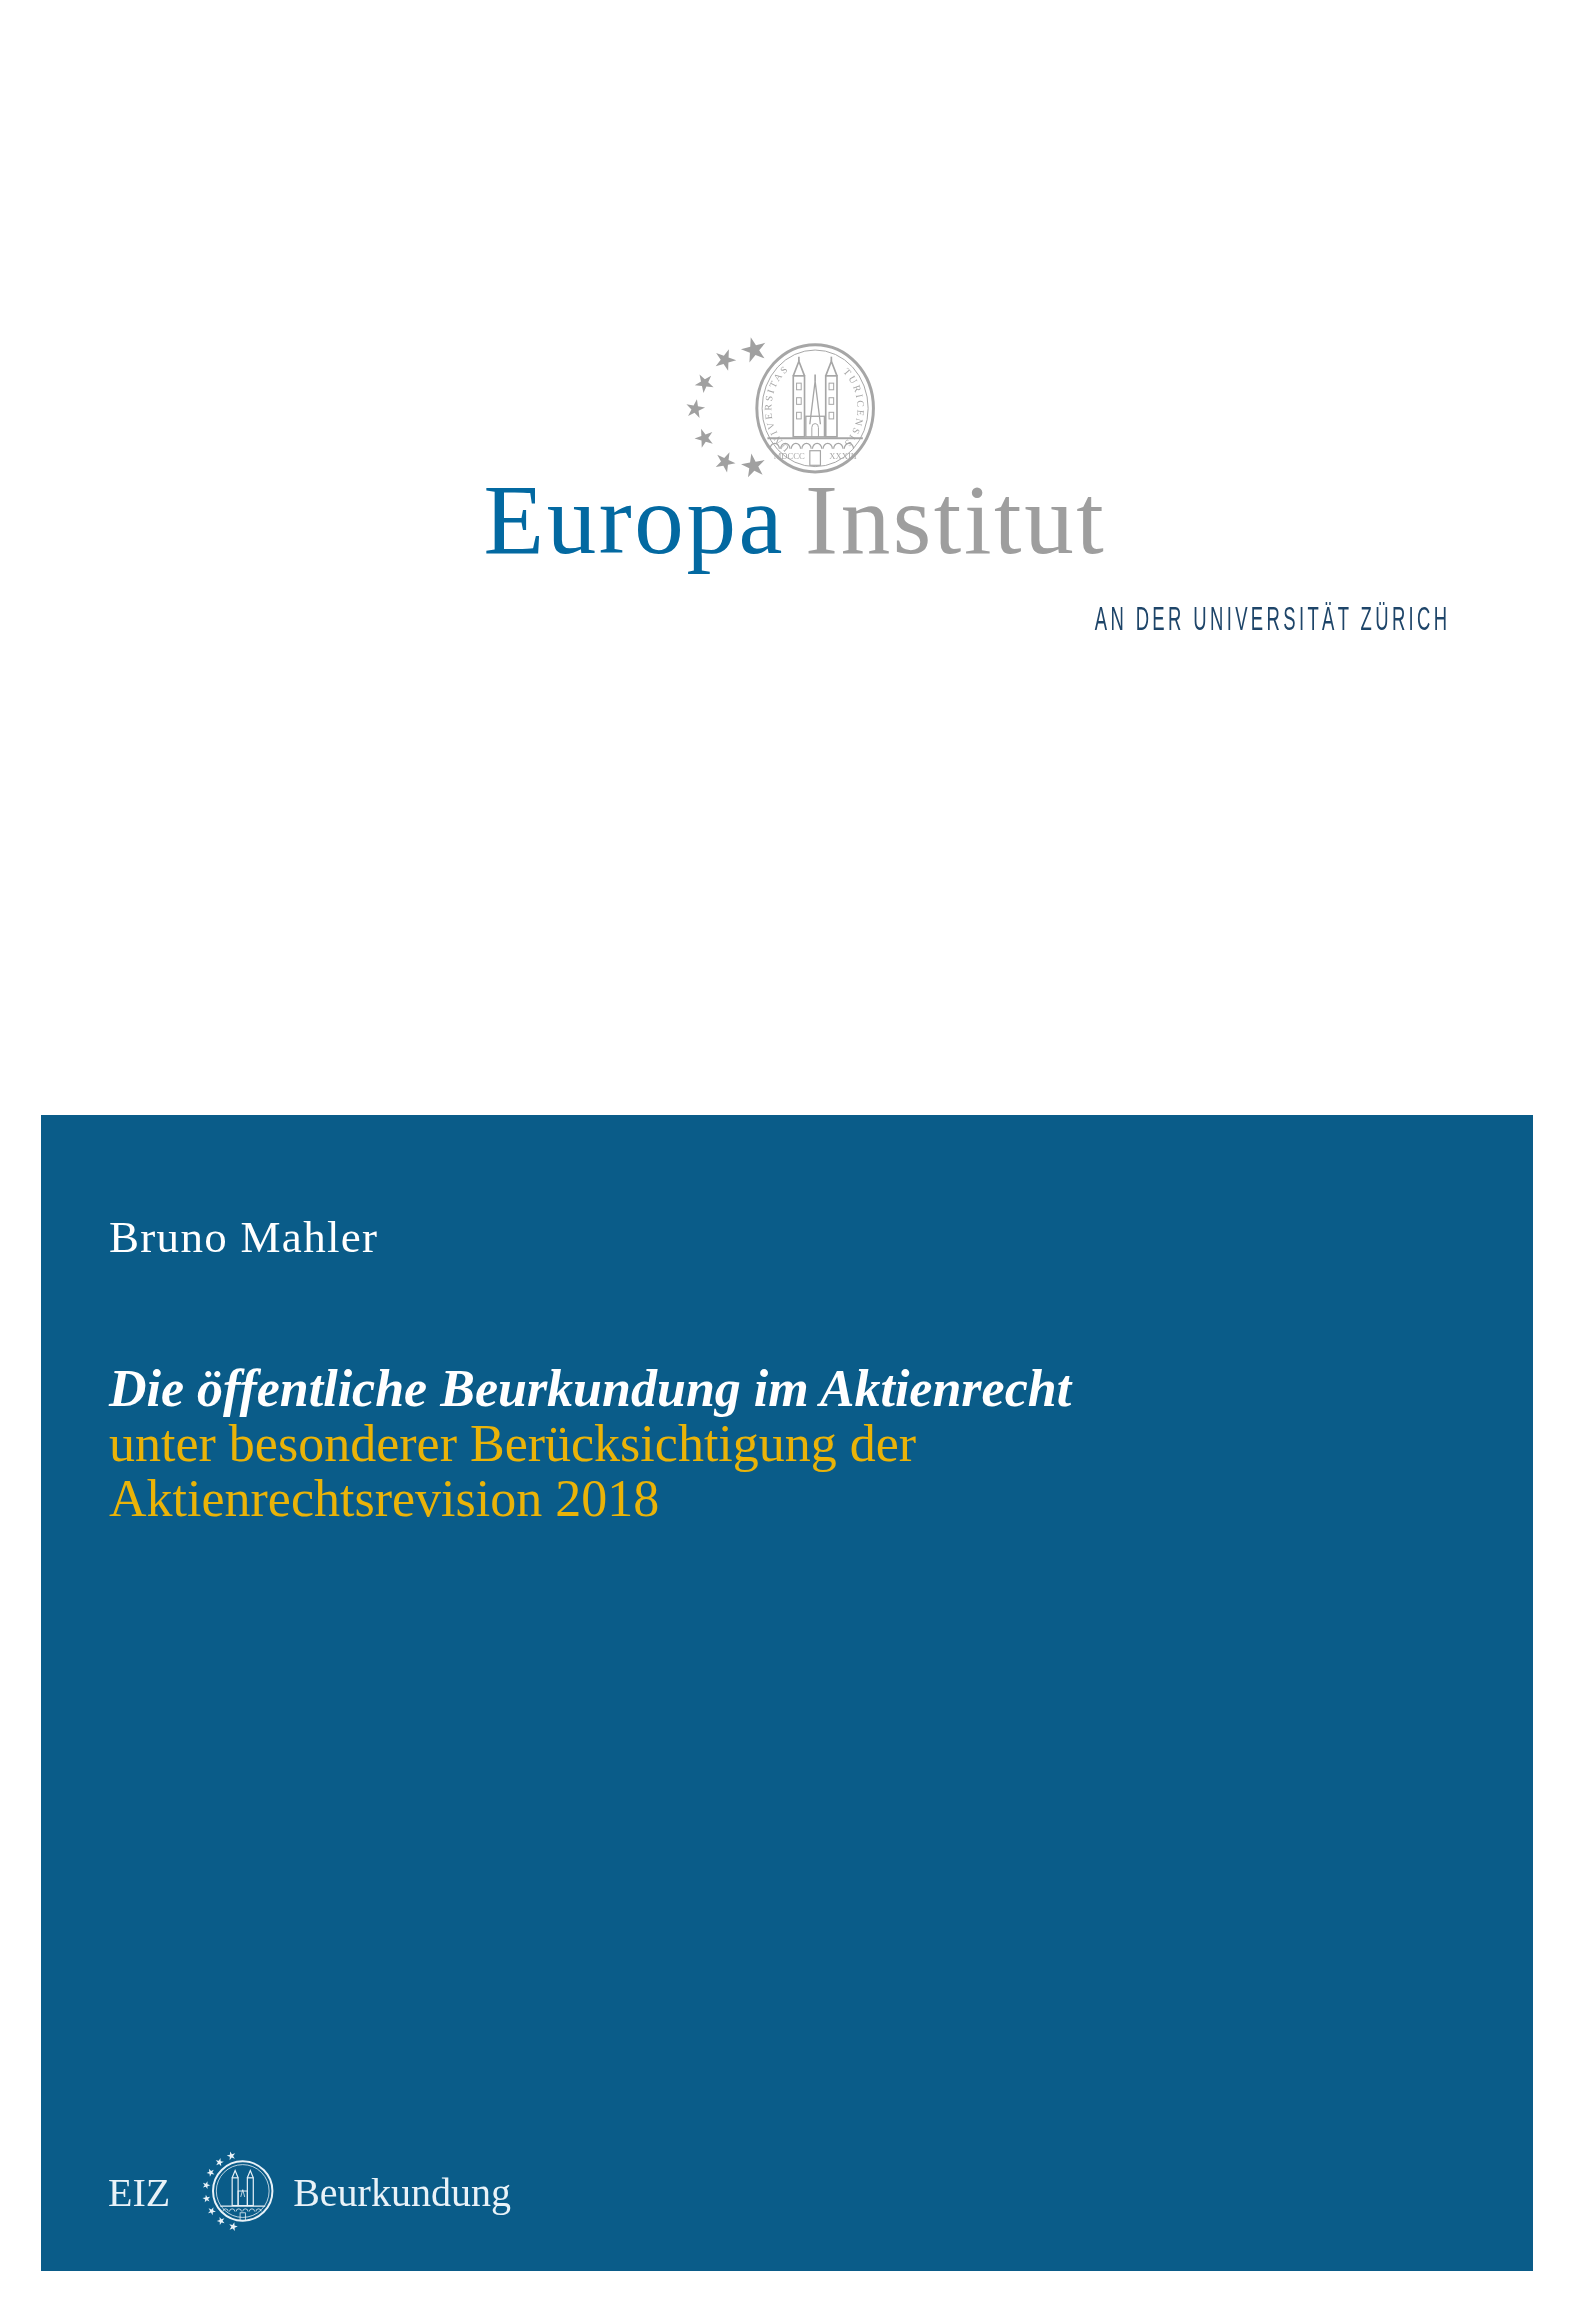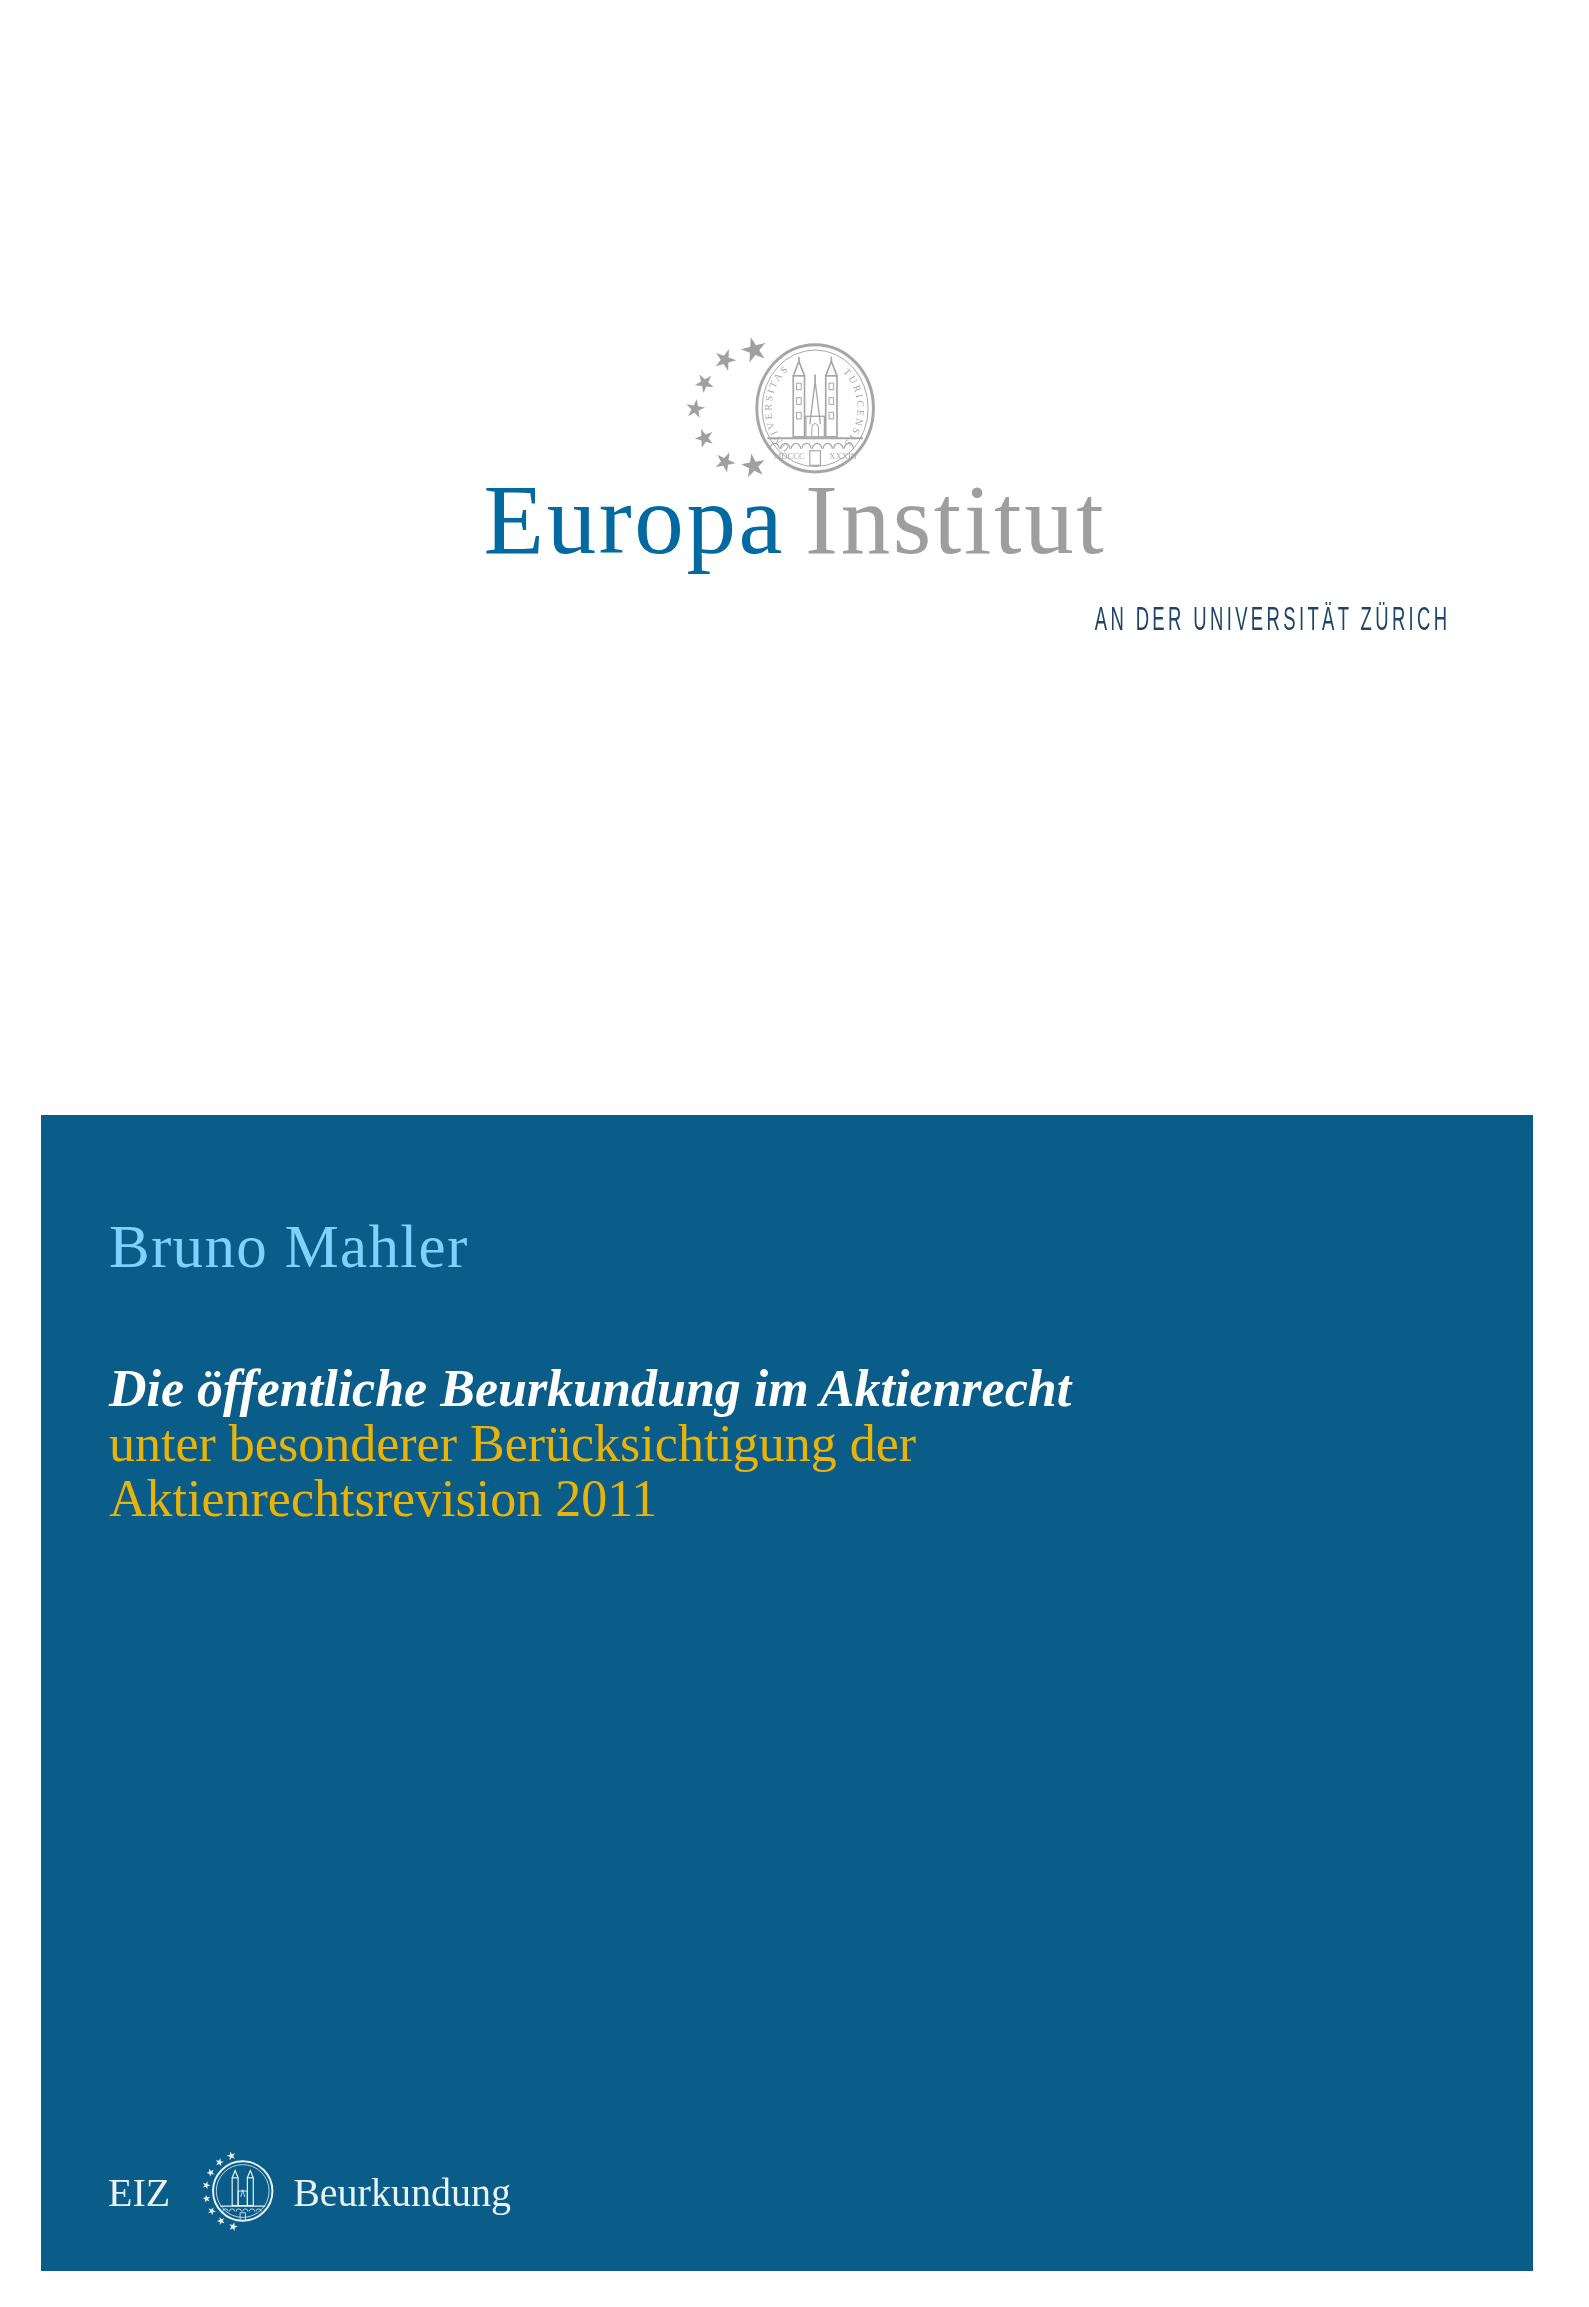--- a/index.html
+++ b/index.html
@@ -33,21 +33,21 @@
   }
 
   
   .cover-panel{
     position:absolute;left:41px;top:1115px;width:1492px;height:1156px;
     background:#0a5c89;
   }
   .cover-author{
     position:absolute;left:68px;top:98px;
     font-family:"Liberation Serif",serif;
-    font-size:61px;letter-spacing:1.3px;color:#7dd3fc;
+    font-size:45px;letter-spacing:1.3px;color:#ffffff;
     line-height:1.1;white-space:nowrap;
   }
   .cover-title-block{
     position:absolute;left:68px;top:246px;
     font-family:"Liberation Serif",serif;
     font-size:52px;line-height:55px;color:#ffffff;
     white-space:nowrap;
   }
   .cover-title{font-weight:bold;color:#ffffff;font-style:italic;}
   .cover-subtitle{font-weight:normal;color:#eab308;}
@@ -137,21 +137,21 @@
   <span class="ei-tagline">AN DER UNIVERSITÄT ZÜRICH</span>
 </div>
 
 <div class="cover-panel">
 
   <div class="cover-author">Bruno Mahler</div>
 
   <div class="cover-title-block">
     <div class="cover-title">Die öffentliche Beurkundung im Aktienrecht</div>
     <div class="cover-subtitle">unter besonderer Berücksichtigung der</div>
-    <div class="cover-subtitle">Aktienrechtsrevision 2011</div>
+    <div class="cover-subtitle">Aktienrechtsrevision 2018</div>
   </div>
 
   <div class="pub-logo">
     <span class="pub-text">EIZ</span>
 
     <svg class="pub-seal-svg" viewBox="0 0 150 130">
 
       <g fill="#e9f2f8">
         <use href="#star" transform="translate(77.5,116.1) scale(7) rotate(15)"></use>
         <use href="#star" transform="translate(59.1,107.3) scale(6.4) rotate(-20)"></use>

